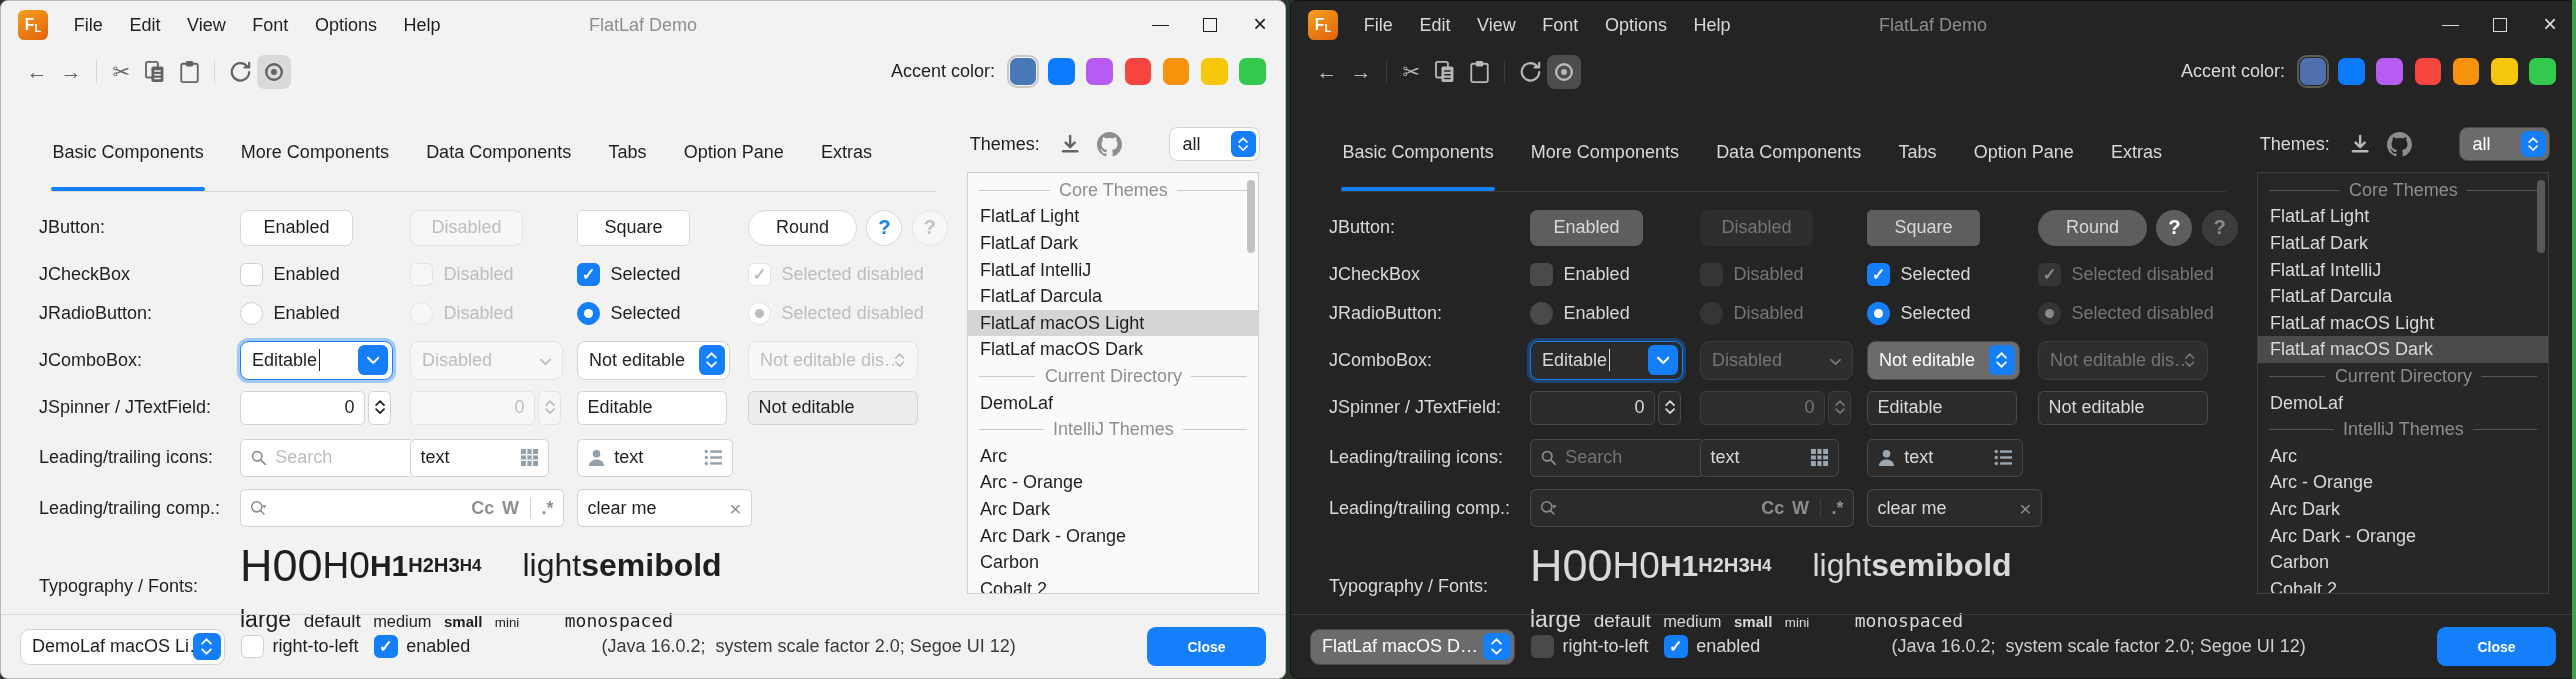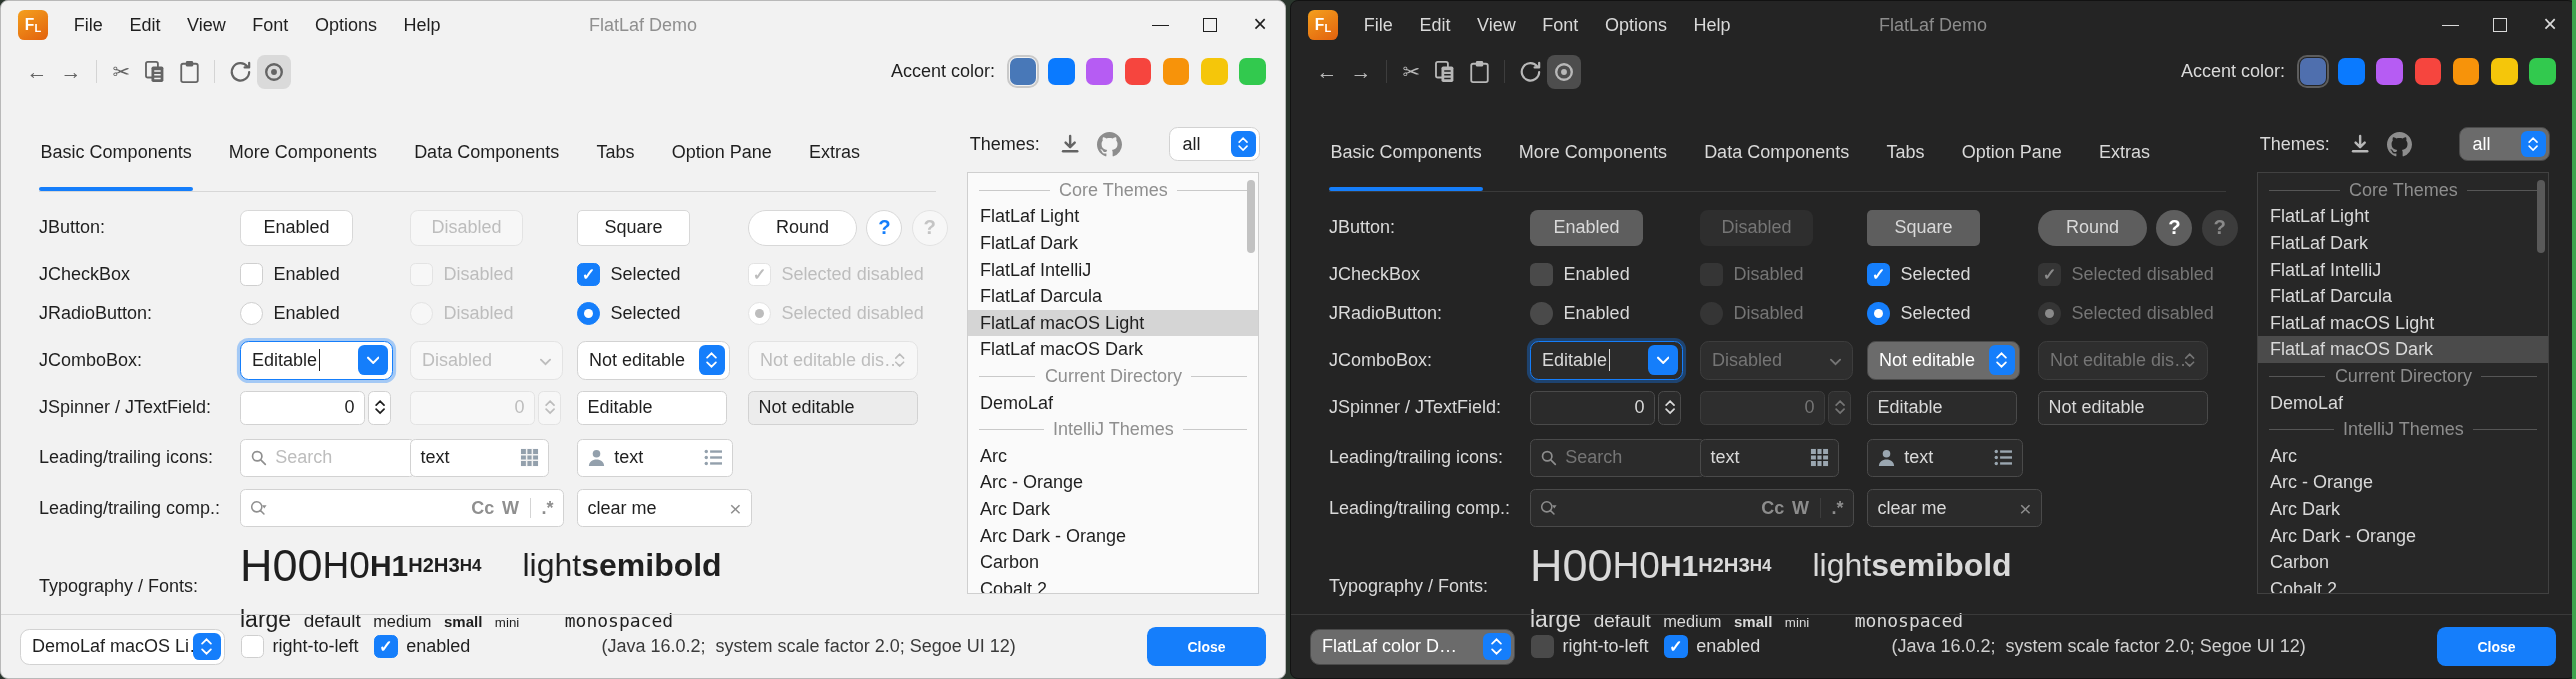--- a/index.html
+++ b/index.html
@@ -60,21 +60,21 @@
   .tbtn.toggle-on{background:var(--toggle);}
   .tsep{width:0.8px;height:23.4px;background:var(--border);margin:0 7.8px;}
   .accent{margin-left:auto;display:flex;align-items:center;gap:11.7px;font-size:18px;}
   .accent-label{margin-right:3.1px;}
   .swatch{width:26.6px;height:26.6px;border-radius:7px;}
   .swatch.selected{outline:2.3px solid var(--swring);outline-offset:1.6px;}
 
   
   .main{flex:1;display:flex;min-height:0;}
   .left-pane{flex:1;min-width:0;padding-left:38px;display:flex;flex-direction:column;}
-  .tabstrip{margin-top:39px;display:flex;border-bottom:0.8px solid var(--line);margin-right:7.8px;}
+  .tabstrip{margin-top:39px;display:flex;border-bottom:0.8px solid var(--line);margin-right:7.8px;margin-left:12px;}
   .tab{font-size:18px;padding:9.4px 1.6px 28px;margin-right:34px;position:relative;white-space:nowrap;}
   .tab.selected::after{content:"";position:absolute;left:0;right:0;bottom:0;height:4.7px;border-radius:2.3px;background:var(--accent);}
 
   .rows{padding-top:9.4px;display:flex;flex-direction:column;}
   .crow{display:grid;grid-template-columns:201px 170px 167px 171px auto;align-items:center;}
   .rlabel{font-size:18px;}
   .dtext{color:var(--dis)!important;}
 
   .pbtn{height:36px;width:113px;border-radius:7.8px;background:var(--btn-bg);border:0.8px solid var(--btn-border);
         font-size:18px;display:flex;align-items:center;justify-content:center;}
@@ -964,21 +964,21 @@
         <div class="titem">Arc Dark - Orange</div>
         <div class="titem">Carbon</div>
         <div class="titem">Cobalt 2</div>
         <div class="vthumb"></div>
       </div>
     </div>
   </div>
 
   <div class="statusbar">
     <div class="lafcombo">
-      <span>FlatLaf color D…</span>
+      <span>FlatLaf macOS D…</span>
       <span class="stepper">
           <svg width="11" height="7" viewBox="0 0 12 8">
             <path d="M1 6.5 6 1.5 11 6.5" fill="none" stroke="currentColor" stroke-width="2" stroke-linecap="round"></path>
           </svg>
           <svg width="11" height="7" viewBox="0 0 12 8">
             <path d="M1 1.5 6 6.5 11 1.5" fill="none" stroke="currentColor" stroke-width="2" stroke-linecap="round"></path>
           </svg>
         </span>
     </div>
     <div class="sb-check">

